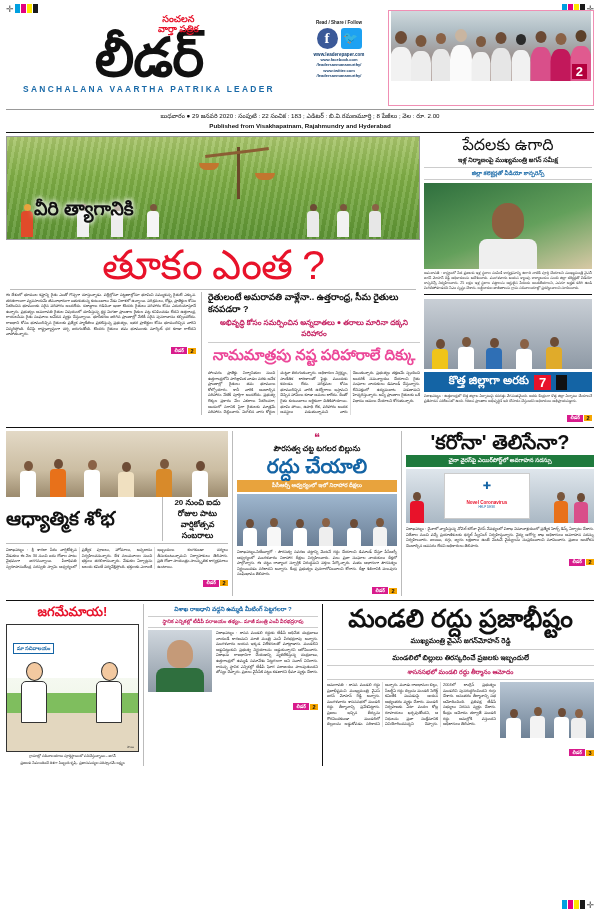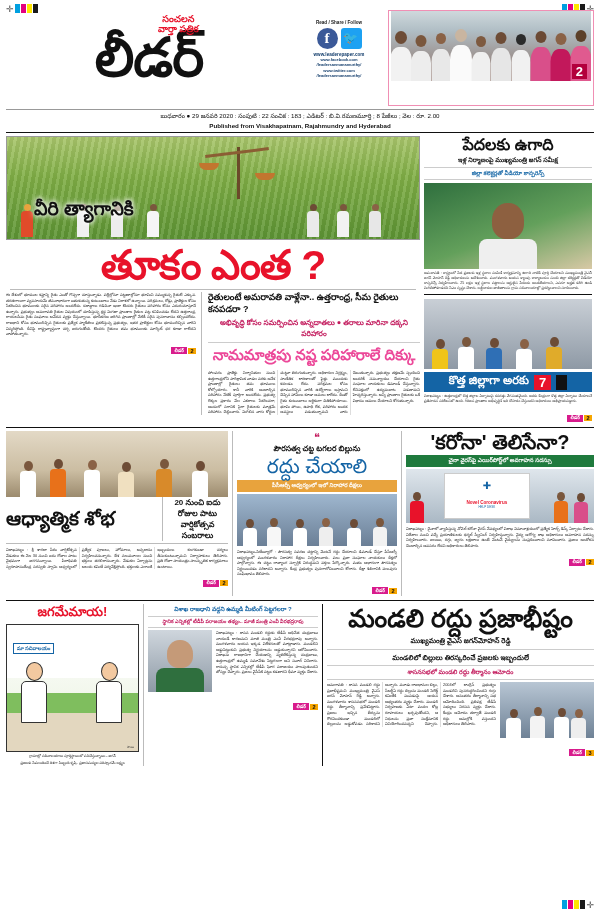--- a/index.html
+++ b/index.html
@@ -83,39 +83,39 @@
   .scale-beam { position: absolute; left: 8px; top: 10px; width: 64px; height: 3px; background: #8b5e34;
                 transform: rotate(-7deg); }
   .pan { position: absolute; width: 20px; height: 7px; background: #c2762f; border-radius: 0 0 10px 10px; }
   .worker { position: absolute; bottom: 2px; width: 13px; }
   .worker .h { width: 7px; height: 7px; border-radius: 50%; margin: 0 auto; }
   .worker .b { width: 12px; height: 26px; border-radius: 4px 4px 0 0; }
 
   .lead-head-wrap { background: #fff; padding: 2px 0 0; position: relative; }
   .lead-kicker { text-align: center; font-size: 19px; font-weight: bold; color: #111;
                  position: absolute; left: 28px; top: -42px; text-shadow: 0 0 4px #fff, 0 0 7px #fff; }
-  .lead-head { text-align: center; font-size: 41px; font-weight: bold; color: #e8122a;
+  .lead-head { text-align: center; font-size: 41px; font-weight: normal; color: #e8122a;
                line-height: 46px; letter-spacing: -1px; }
   .lead-subrule { border-bottom: 0.7px solid #bbb; margin: 1px 4px 2px; }
 
   .lead-body { display: flex; gap: 6px; margin-top: 2px; }
   .lead-left { width: 196px; border-right: 0.7px solid #bbb; padding-right: 5px; }
   .lead-right { flex: 1; }
   .lead-q { font-size: 9px; color: #111; font-weight: bold; }
   .lead-q2 { text-align: center; font-size: 7.4px; color: #c2185b; font-weight: bold; margin-top: 2px;
              border-bottom: 0.7px solid #ccc; padding-bottom: 2px; }
   .lead-q3 { text-align: center; font-size: 15px; color: #ec4899; font-weight: bold; margin-top: 3px; }
 
   
   .tx { font-size: 3.9px; line-height: 5.6px; color: #2a2a2a; text-align: justify; }
   .colsplit3 { column-count: 3; column-gap: 5px; column-rule: 0.6px solid #ddd; }
 
   
   .rbox { border-bottom: 1px solid #111; padding-bottom: 3px; margin-bottom: 4px; }
-  .r-head { text-align: center; font-size: 16px; font-weight: bold; color: #111; line-height: 18px; }
+  .r-head { text-align: center; font-size: 16px; font-weight: normal; color: #111; line-height: 18px; }
   .r-sub { text-align: center; font-size: 6.4px; font-weight: bold; color: #111; margin-top: 2px; }
   .r-sub2 { text-align: center; font-size: 5.8px; font-weight: bold; color: #1a6aa8; margin-top: 2px;
             border-top: 0.6px solid #ccc; border-bottom: 0.6px solid #ccc; padding: 1.5px 0; }
   .r-photo { height: 86px; margin-top: 3px; position: relative; overflow: hidden;
              background: linear-gradient(160deg,#2f6f3e 0%,#63a05b 55%,#d8c9a6 100%); }
   .portrait { position: absolute; left: 50%; bottom: 0; transform: translateX(-50%); width: 58px; }
   .portrait .face { width: 32px; height: 36px; border-radius: 48% 48% 42% 42%; background: #8d6040; margin: 0 auto; }
   .portrait .shirt { width: 58px; height: 30px; background: #efefef; border-radius: 8px 8px 0 0; }
 
   .cap { font-size: 3.6px; color: #333; line-height: 5px; margin-top: 2px; text-align: justify; }
@@ -132,21 +132,21 @@
   .s2b { width: 170px; border-left: 0.7px solid #bbb; border-right: 0.7px solid #bbb; padding: 0 4px; }
   .s2c { flex: 1; }
   .s2a-photo { height: 66px; position: relative; overflow: hidden;
                background: linear-gradient(180deg,#e3d9c6 0%,#cbbda2 60%,#9c8b6e 100%); }
   .s2a-head1 { font-size: 14px; font-weight: bold; color: #111; margin-top: 2px; }
   .s2a-head2 { font-size: 19px; font-weight: bold; color: #111; line-height: 22px; }
   .s2a-side { font-size: 8px; font-weight: bold; color: #111; text-align: center; line-height: 11px; }
   .s2-headrow { display: flex; align-items: center; gap: 5px; border-bottom: 0.7px solid #bbb; padding-bottom: 2px; }
 
   .s2b-k { text-align: center; font-size: 7.6px; font-weight: bold; color: #111; }
-  .s2b-h { text-align: center; font-size: 20px; font-weight: normal; color: #1464a5; line-height: 22px; }
+  .s2b-h { text-align: center; font-size: 20px; font-weight: bold; color: #1464a5; line-height: 22px; }
   .s2b-strip { background: #e8a33d; color: #fff; font-size: 5.6px; font-weight: bold;
                text-align: center; padding: 2px; margin-top: 3px; }
   .s2b-photo { height: 52px; margin-top: 2px; background: linear-gradient(180deg,#9fb7cf,#6b7f96); position: relative; overflow: hidden; }
 
   .s2c-h { text-align: center; font-size: 20px; font-weight: bold; color: #111; line-height: 22px; }
   .s2c-strip { background: #1f7a3d; color: #fff; font-size: 5.8px; font-weight: bold;
                text-align: center; padding: 2px; margin-top: 2px; }
   .s2c-photo { height: 54px; margin-top: 2px; background: linear-gradient(180deg,#dfe6ec,#aab8c4); position: relative; overflow: hidden; }
   .corona-card { position: absolute; left: 20%; top: 8%; width: 46%; height: 84%; background: #fff; border: 0.6px solid #ccc; }
   .corona-card .t { font-size: 4.6px; color: #e8122a; font-weight: bold; text-align: center; margin-top: 26px; }
@@ -211,20 +211,21 @@
     <span class="cross">✛</span>
   </div>
 
   <div class="masthead">
     <div class="mh-left">
       <div class="mh-tagline">
         <div>సంచలన</div>
         <div>వార్తా పత్రిక</div>
       </div>
       <div class="mh-logo">లీడర్</div>
+      <div class="mh-roman">SANCHALANA   VAARTHA PATRIKA   LEADER</div>
     </div>
 
     <div class="mh-social">
       <div class="rsf">Read / Share / Follow</div>
       <div class="social-icons">
         <div class="fb">f</div>
         <div class="tw">🐦</div>
       </div>
       <div class="url main">www.leaderepaper.com</div>
       <div class="url">www.facebook.com</div>

